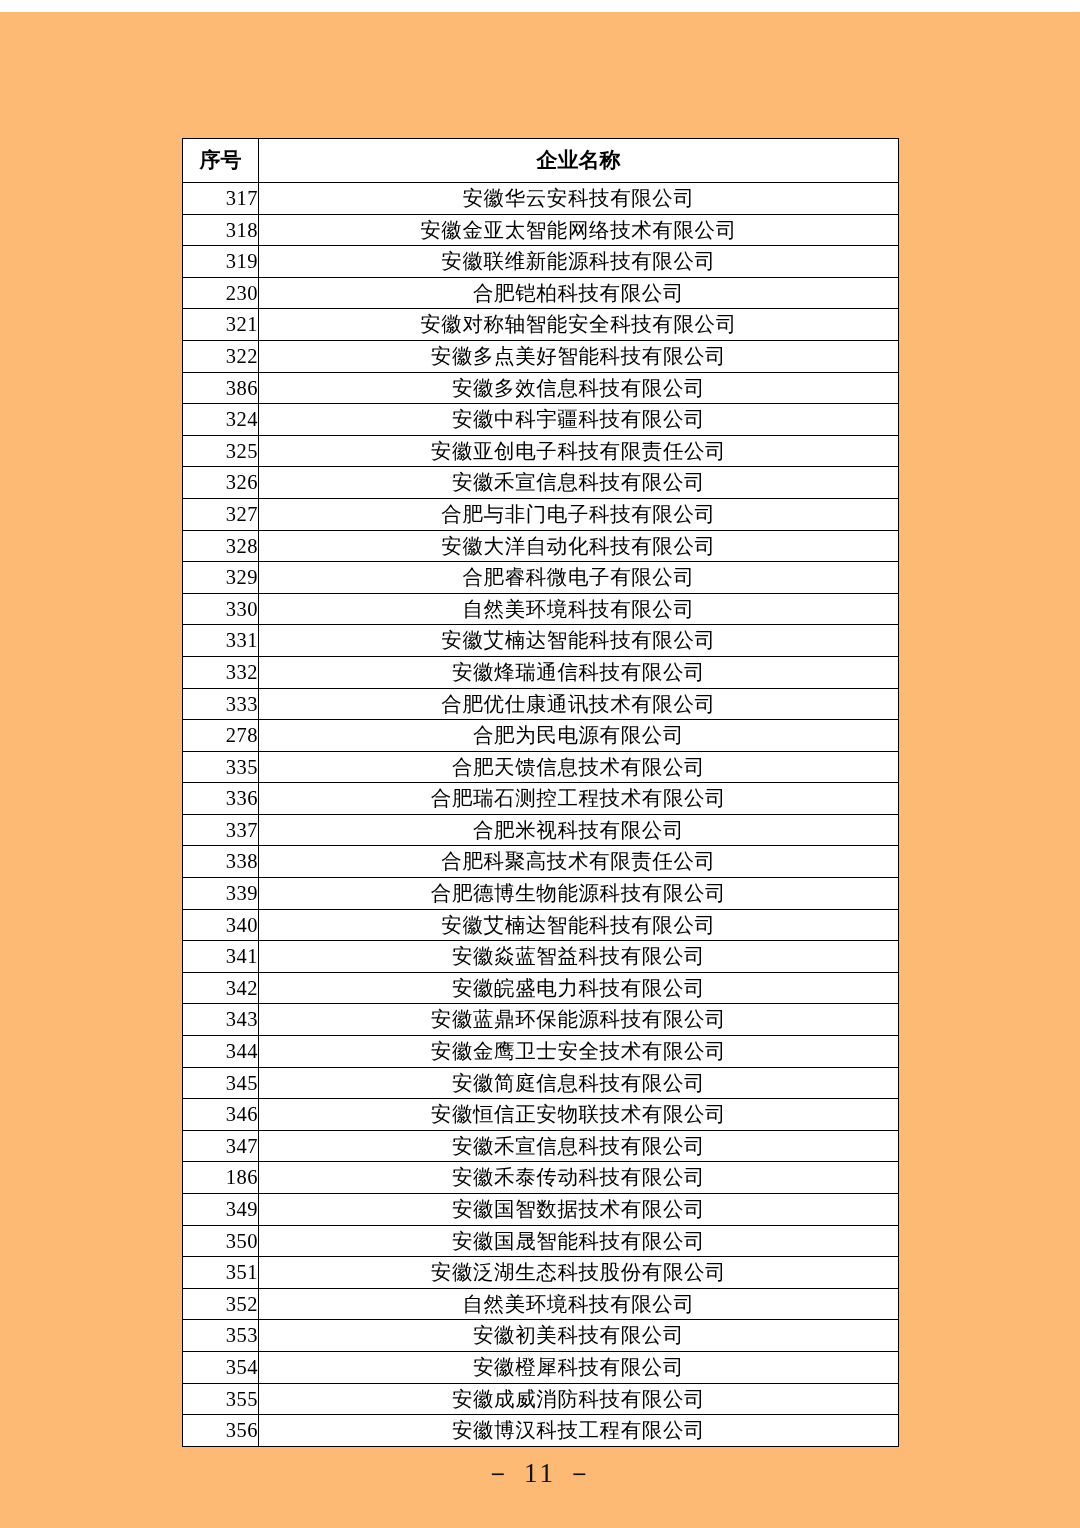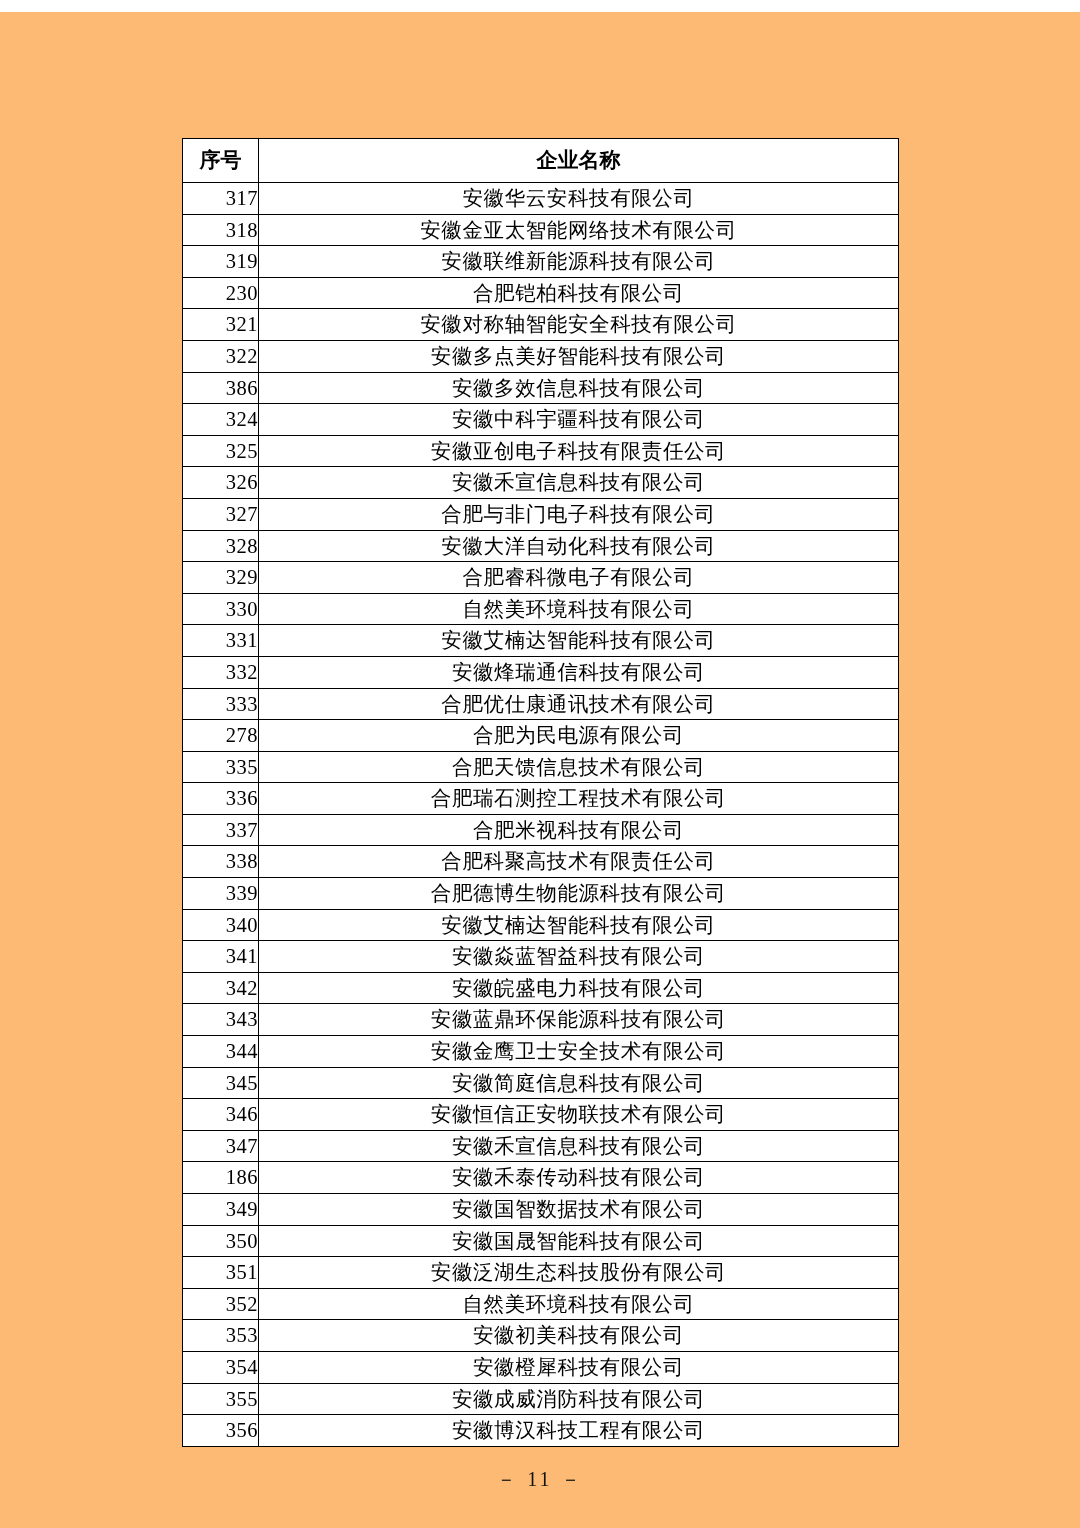--- a/index.html
+++ b/index.html
@@ -68,25 +68,24 @@
   table.listing td.name {
     font-family: "Liberation Serif", "DejaVu Serif", serif;
     letter-spacing: 0.6px;
   }
   .page-footer {
     position: absolute;
     left: 0;
     top: 1443px;
     width: 1080px;
     text-align: center;
-    font-size: 20px;
+    font-size: 27px;
     letter-spacing: 3px;
     color: #111111;
     font-family: "Liberation Serif", "DejaVu Serif", serif;
-    margin-top: 11px;
   }
 </style>
 </head>
 <body>
 
 <div class="page">
 
   <div class="table-wrap">
     <table class="listing">
       <colgroup>

